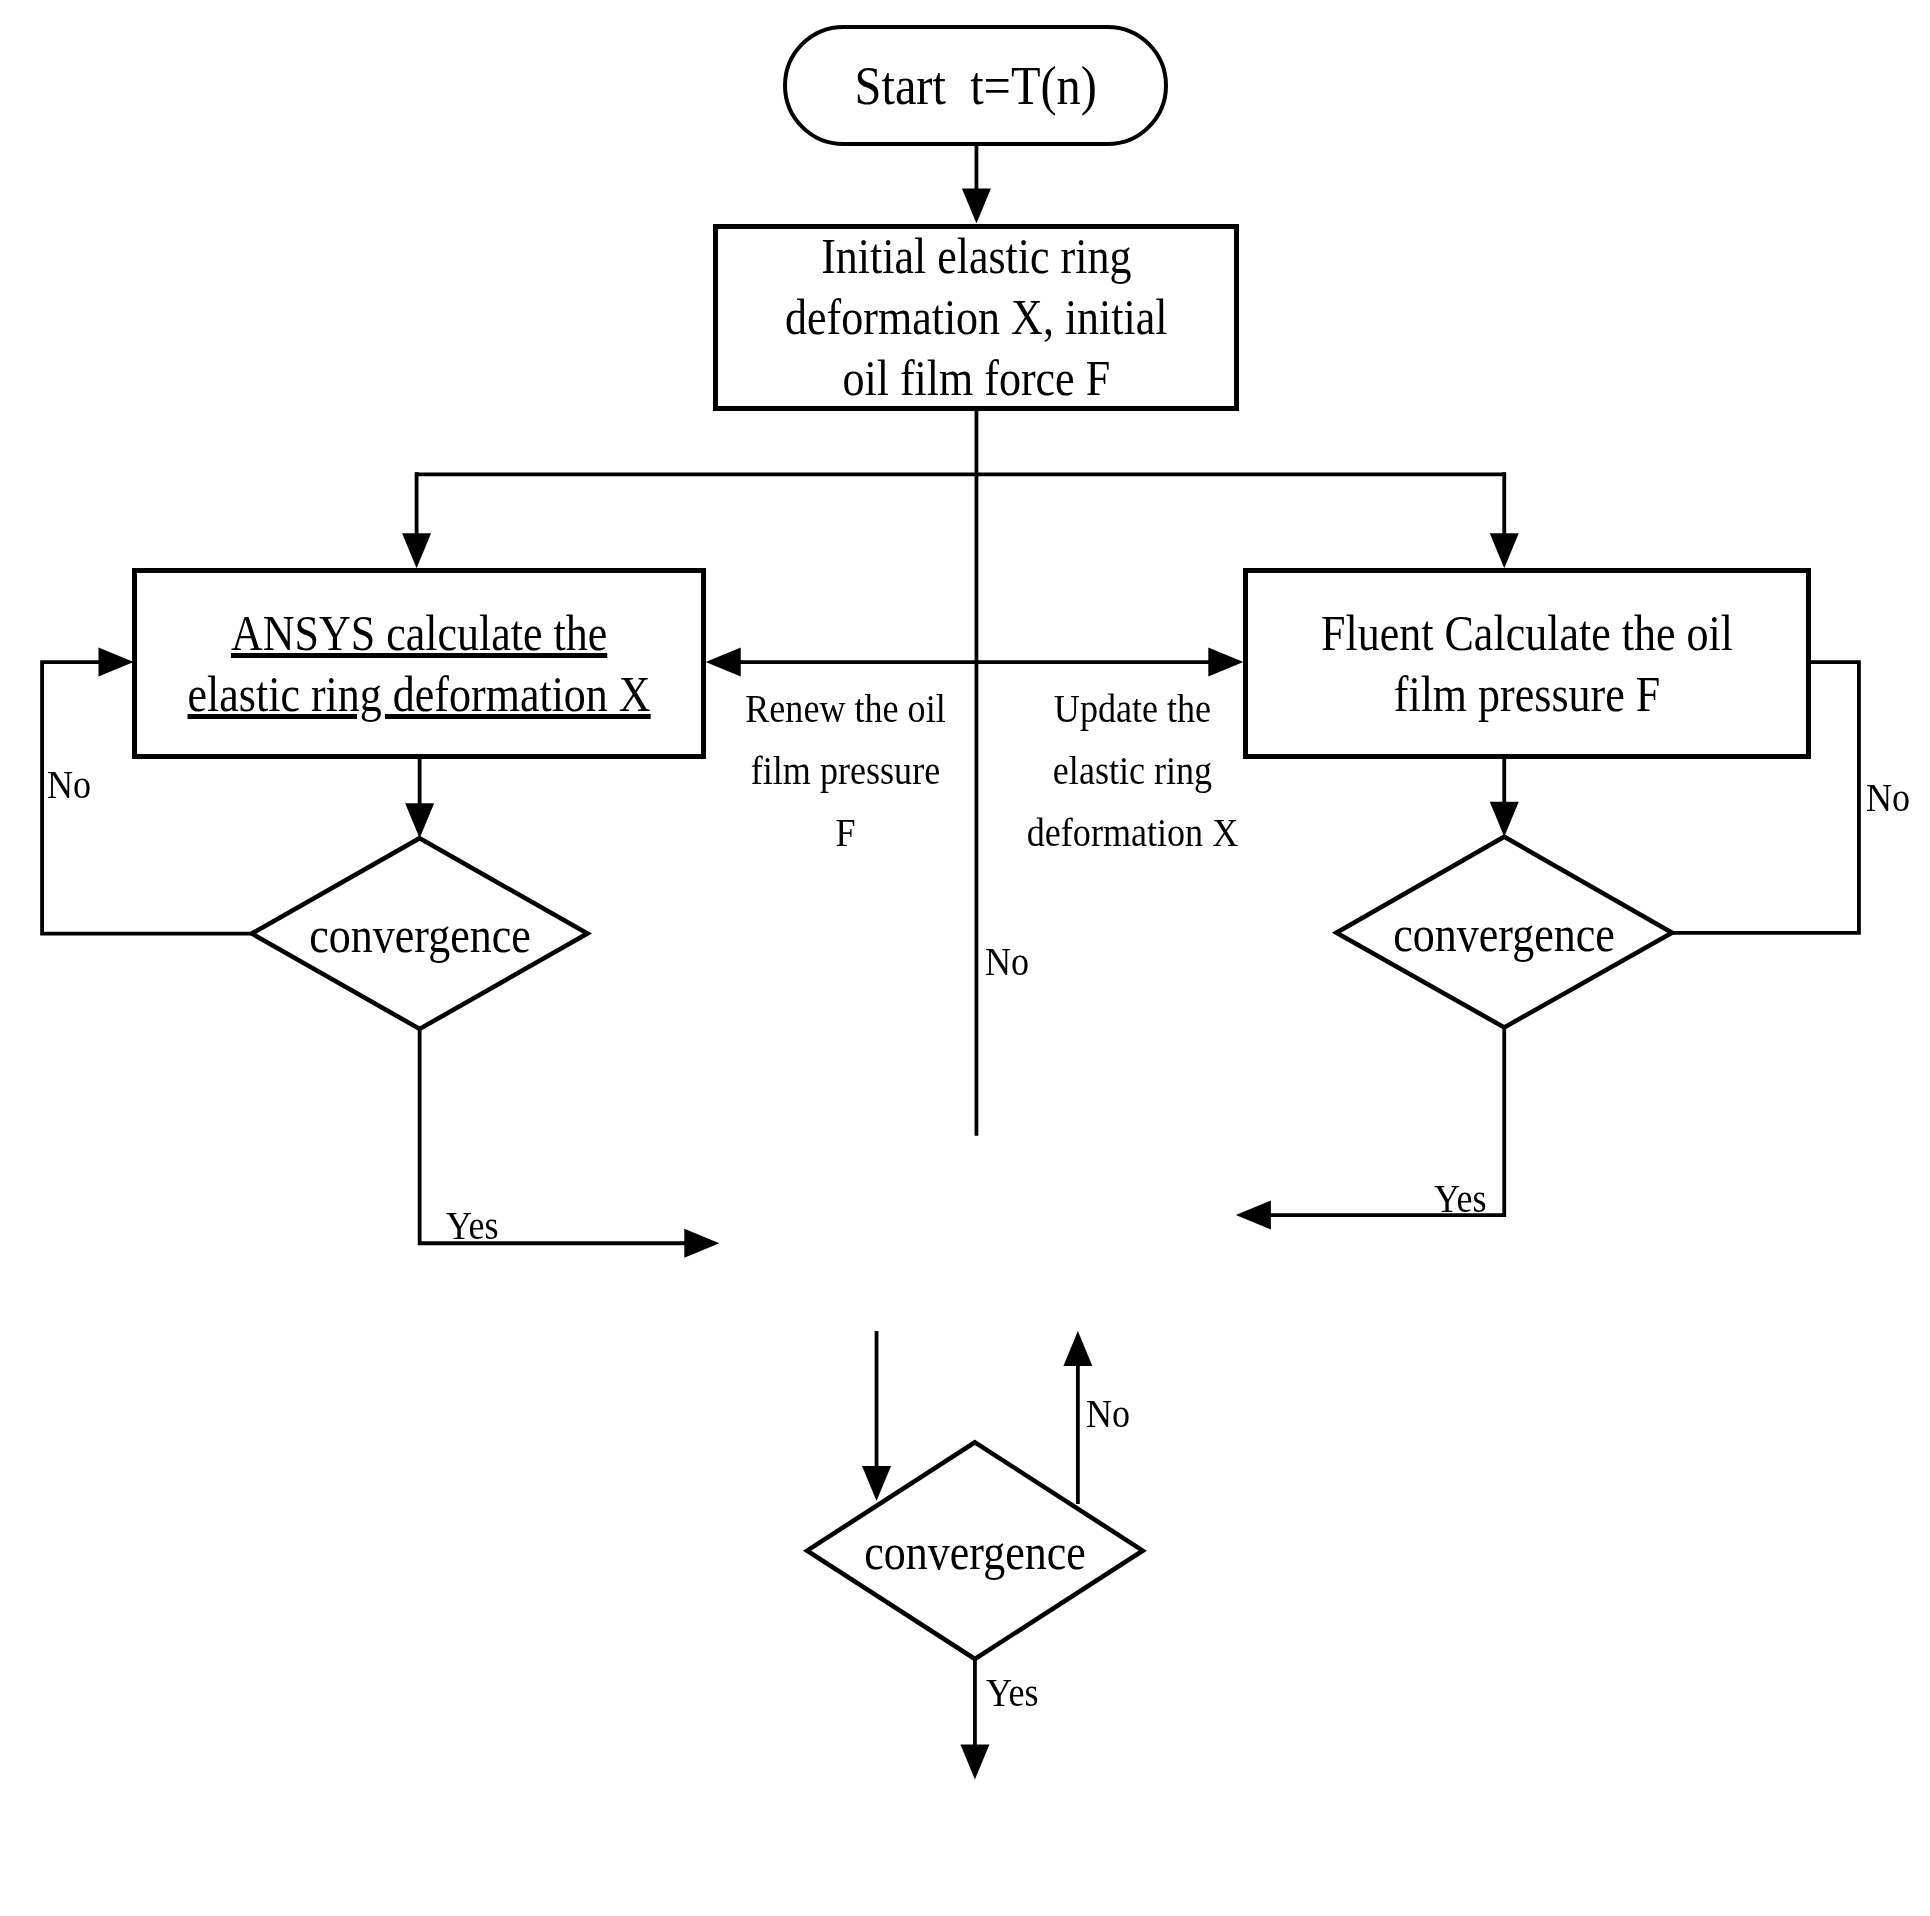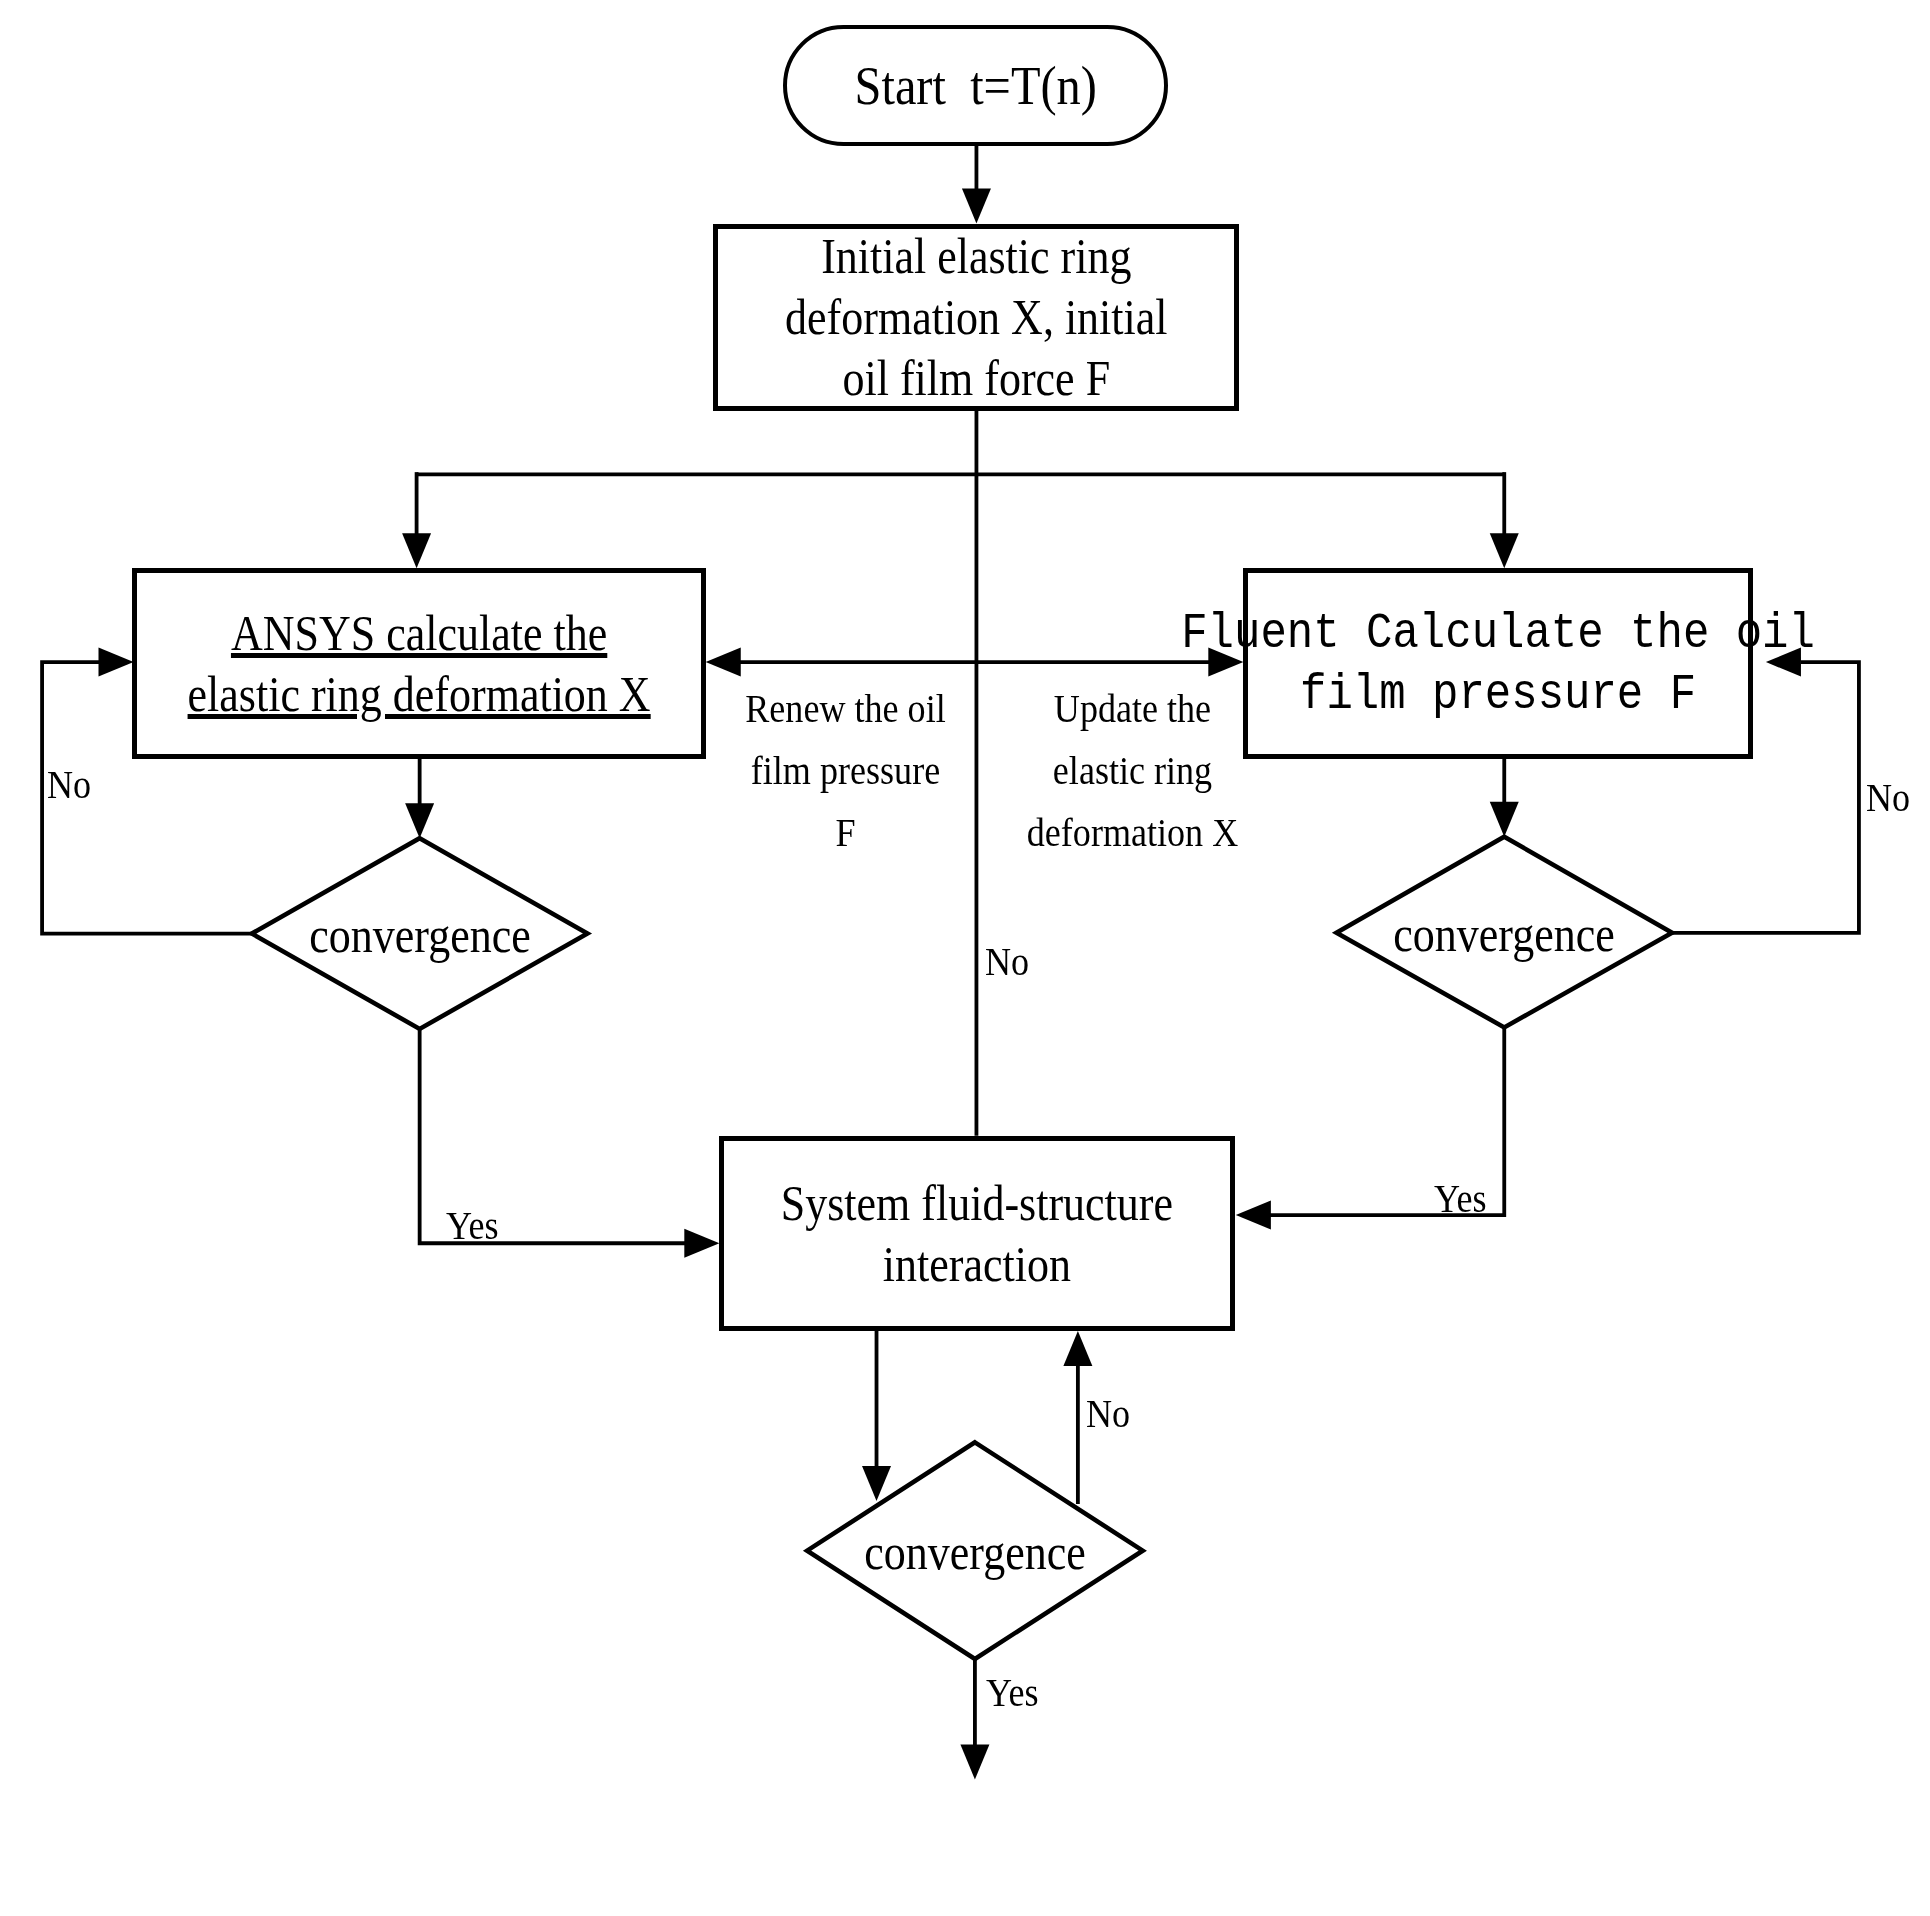--- a/index.html
+++ b/index.html
@@ -91,33 +91,27 @@
     </div>
   </div>
 
   <div class="node" style="left:132px;top:568px;width:574px;height:191px;text-decoration:underline;">
     <div class="lines">
       <div>ANSYS calculate the</div>
       <div>elastic ring deformation X</div>
     </div>
   </div>
 
-  <div class="node" style="left:1243px;top:568px;width:510px;height:191px;font-family:Liberation Mono, monospace;">
+  <div class="node" style="left:1243px;top:568px;width:568px;height:191px;">
     <div class="lines">
       <div>Fluent Calculate the oil</div>
       <div>film pressure F</div>
     </div>
   </div>
 
-  <div class="node" style="left:719px;top:1136px;width:516px;height:195px;">
-    <div class="lines">
-      <div>System fluid-structure</div>
-      <div>interaction</div>
-    </div>
-  </div>
 
 
   <div class="dlabel" style="left:420px;top:935px;">convergence</div>
   <div class="dlabel" style="left:1504px;top:934px;">convergence</div>
   <div class="dlabel" style="left:975px;top:1552px;">convergence</div>
 
   <div class="elabel" style="left:712px;top:677px;">
     <div>Renew the oil</div>
     <div>film pressure</div>
     <div>F</div>

